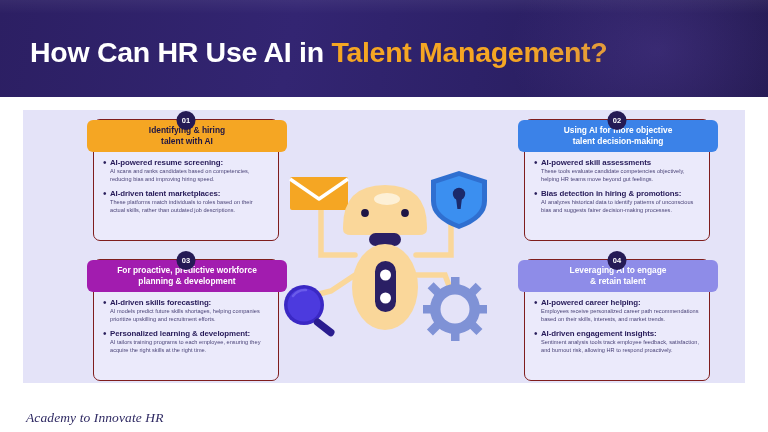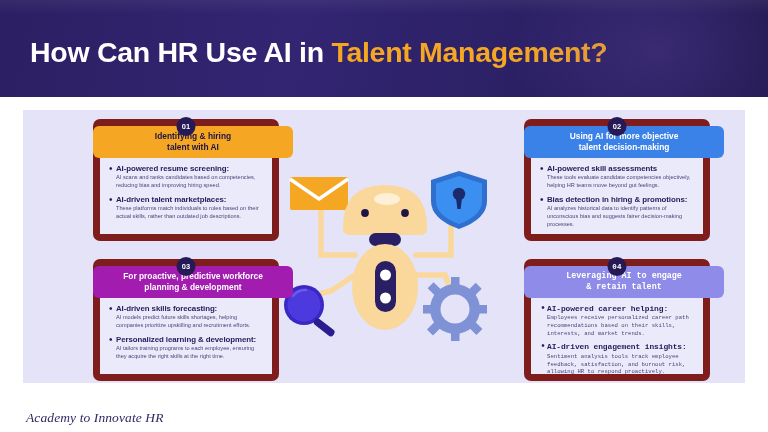--- a/index.html
+++ b/index.html
@@ -61,27 +61,27 @@
     width: 722px;
     height: 273px;
     background: #e4e3f8;
   }
 
   
   .card {
     position: absolute;
     width: 186px;
     background: #ebeafb;
-    border: 7px solid #7f1d1d;
+    border: 1px solid #7f1d1d;
     border-radius: 7px;
   }
   .card-tl { left: 93px;  top: 119px; height: 122px; }
   .card-tr { left: 524px; top: 119px; height: 122px; }
   .card-bl { left: 93px;  top: 259px; height: 122px; }
-  .card-br { left: 524px; top: 259px; height: 122px; font-family: Liberation Mono, monospace; }
+  .card-br { left: 524px; top: 259px; height: 122px; }
 
   .card-badge {
     position: absolute;
     top: -9px;
     left: 50%;
     transform: translateX(-50%);
     width: 19px; height: 19px;
     border-radius: 50%;
     background: #251a55;
     color: #ffffff;

